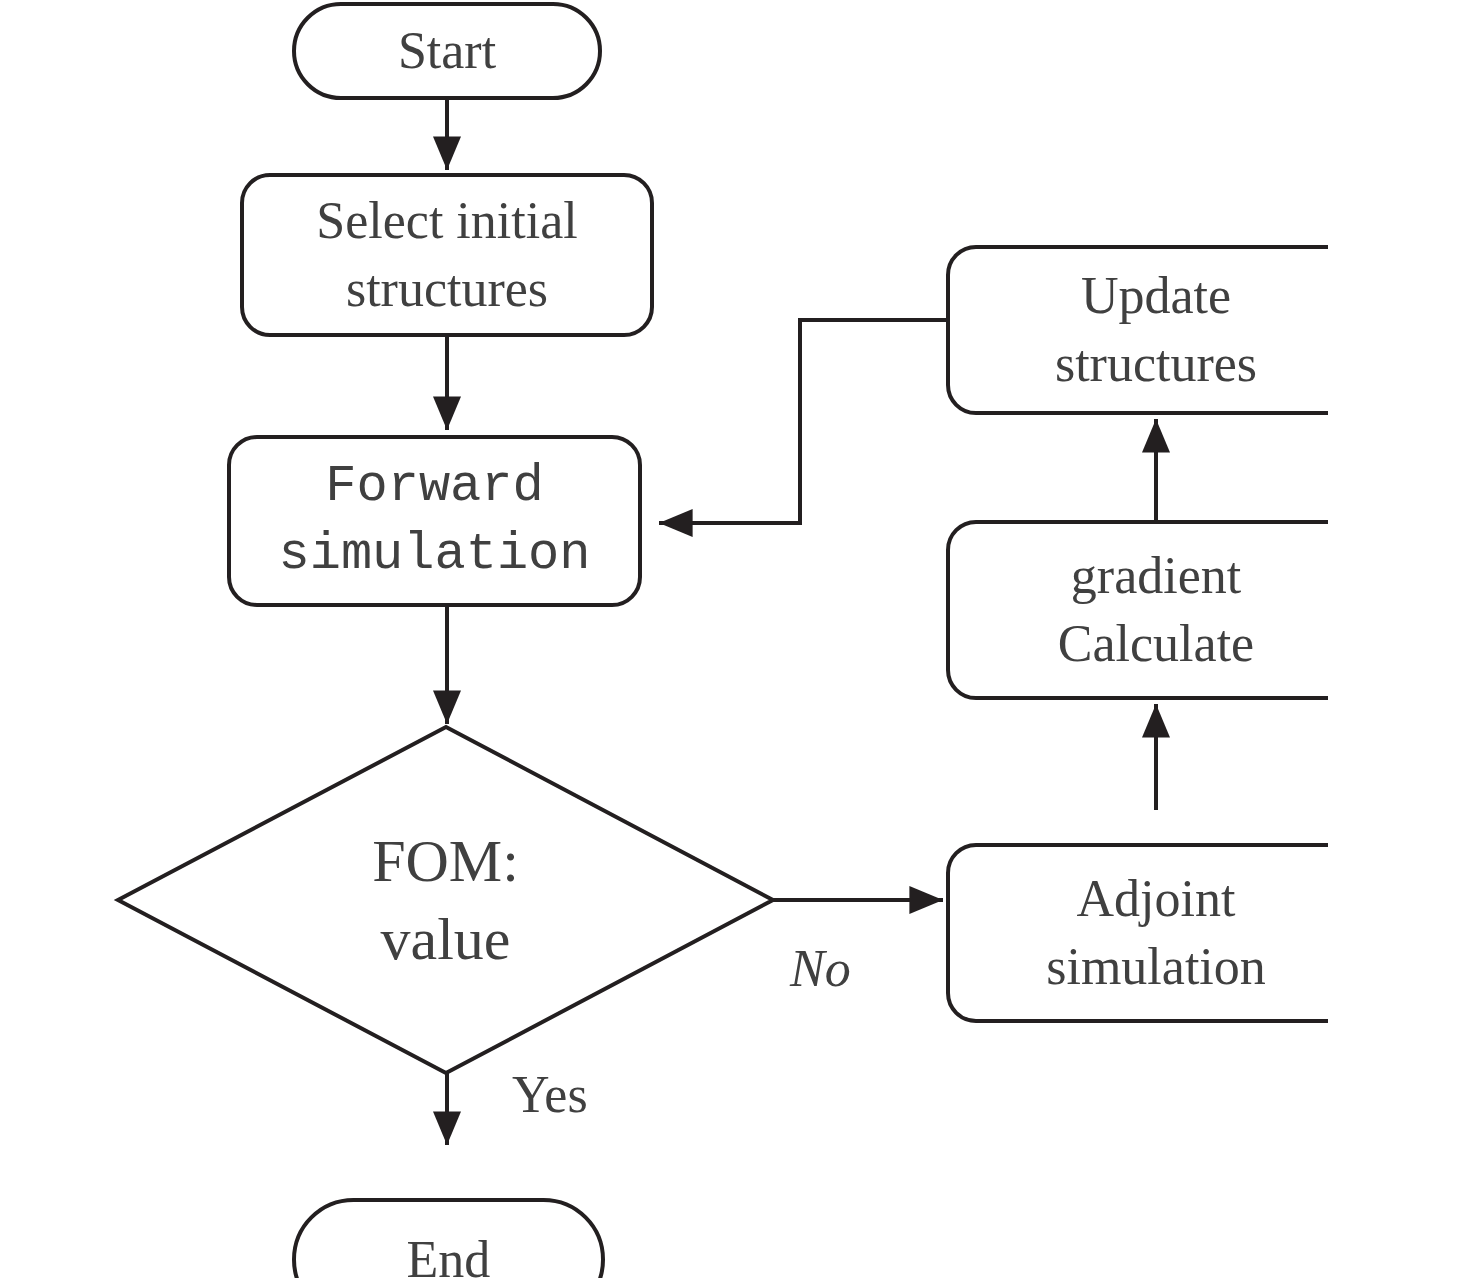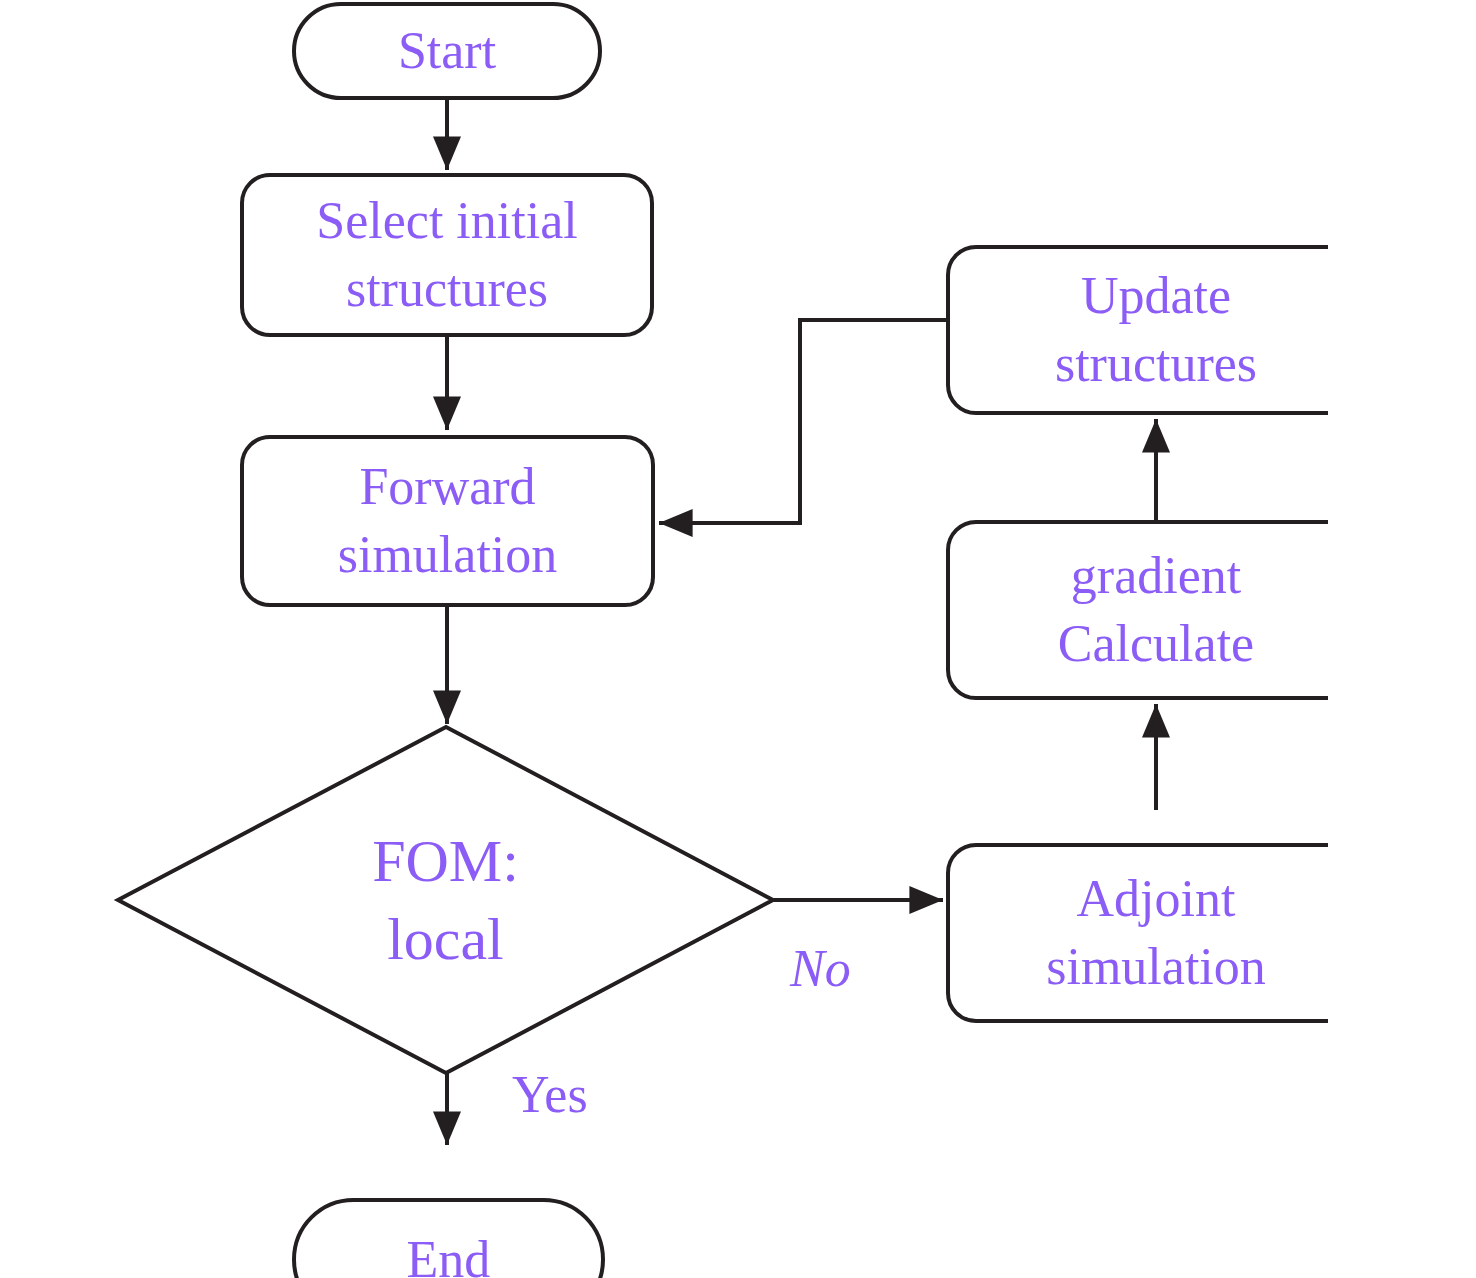--- a/index.html
+++ b/index.html
@@ -2,21 +2,21 @@
 <html><head>
 <meta charset="utf-8">
 <style>
   html, body { margin: 0; padding: 0; background: #ffffff; }
   .canvas {
     position: relative;
     width: 1328px;
     height: 1278px;
     background: #ffffff;
     font-family: "Liberation Serif", "DejaVu Serif", serif;
-    color: #8b5cf6;
+    color: #404040;
     overflow: hidden;
   }
   svg.layer { position: absolute; left: 0; top: 0; width: 1476px; height: 1278px; }
   .node {
     position: absolute;
     box-sizing: border-box;
     background: #ffffff;
     border: 4px solid #231f20;
     border-radius: 30px;
     display: flex;
@@ -79,28 +79,28 @@
 
   <div class="node terminator" style="left:292px; top:2px; width:310px; height:98px;">
     <span class="line">Start</span>
   </div>
 
   <div class="node" style="left:240px; top:173px; width:414px; height:164px;align-items:center;">
     <span class="line">Select initial</span>
     <span class="line">structures</span>
   </div>
 
-  <div class="node" style="left:240px; top:435px; width:415px; height:172px;">
+  <div class="node" style="left:227px; top:435px; width:415px; height:172px;font-family:Liberation Mono, monospace;">
     <span class="line">Forward</span>
     <span class="line">simulation</span>
   </div>
 
   <div class="decision-label" style="left:118px; top:727px; width:655px; height:346px;">
     <span class="line">FOM:</span>
-    <span class="line">local</span>
+    <span class="line">value</span>
   </div>
 
   <div class="node" style="left:946px; top:810px; width:420px; height:180px;margin-top:33px;">
     <span class="line">Adjoint</span>
     <span class="line">simulation</span>
   </div>
 
   <div class="node" style="left:946px; top:520px; width:420px; height:180px;">
     <span class="line">gradient</span>
     <span class="line">Calculate</span>

